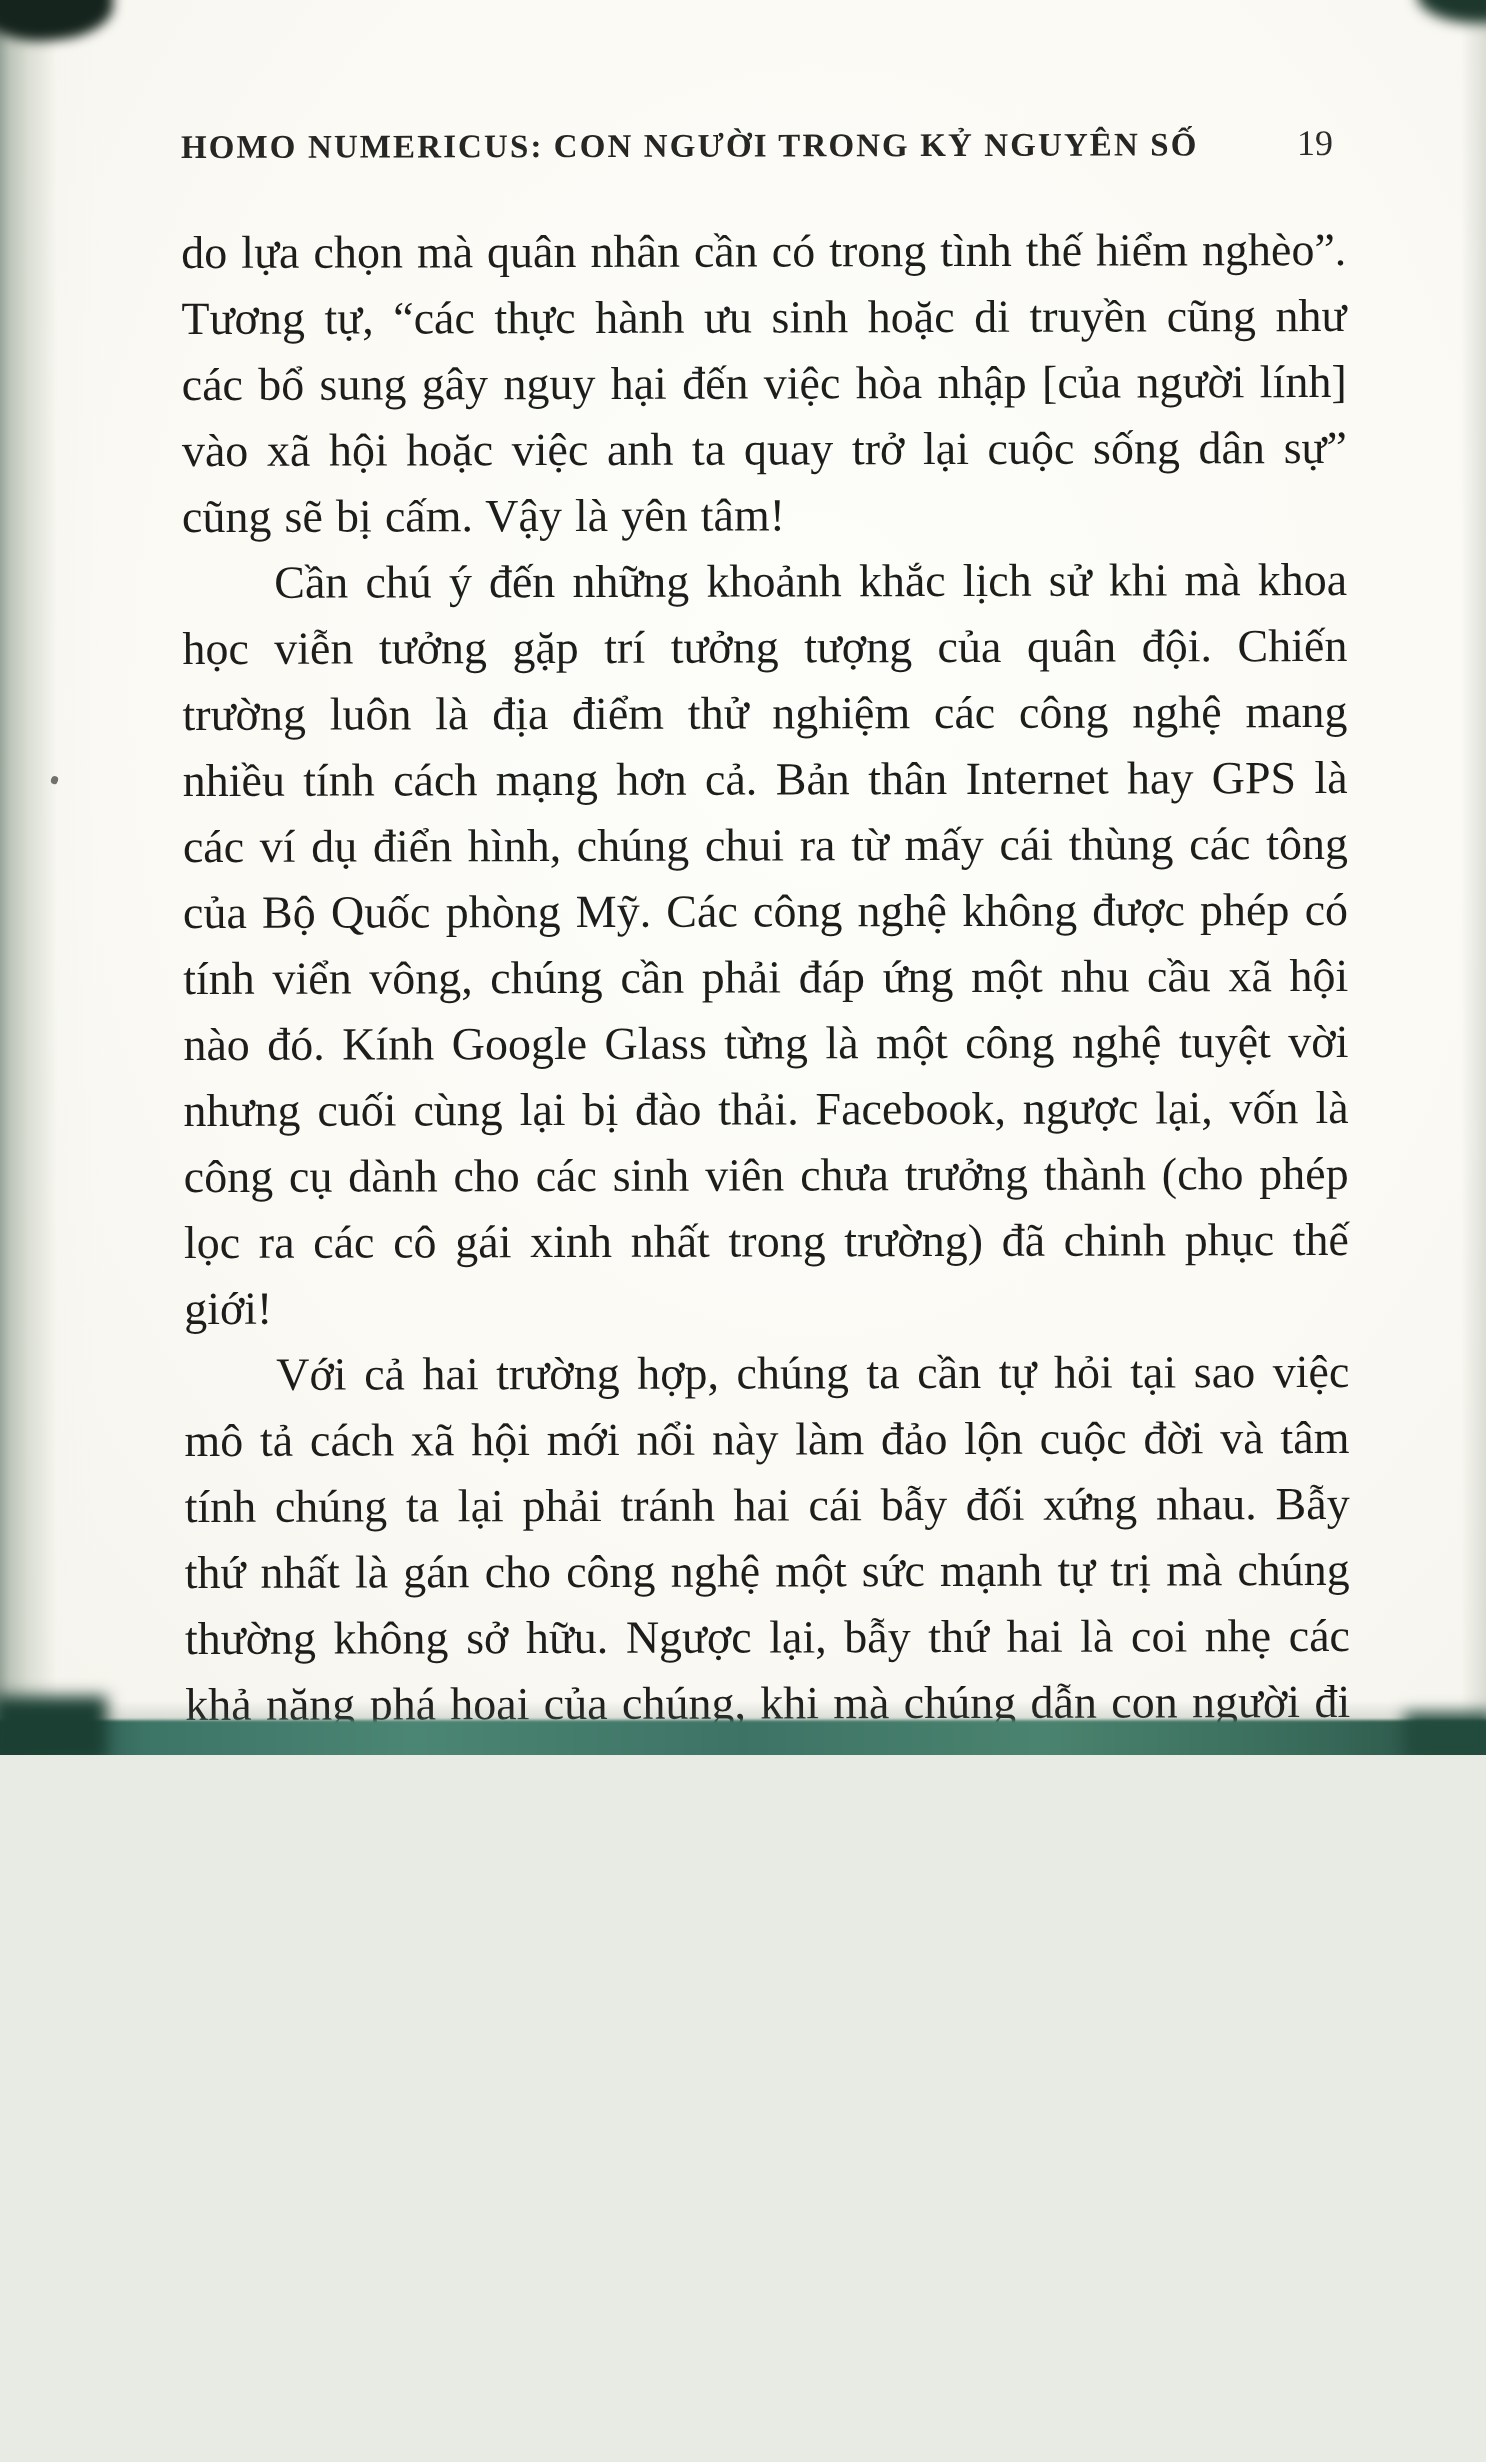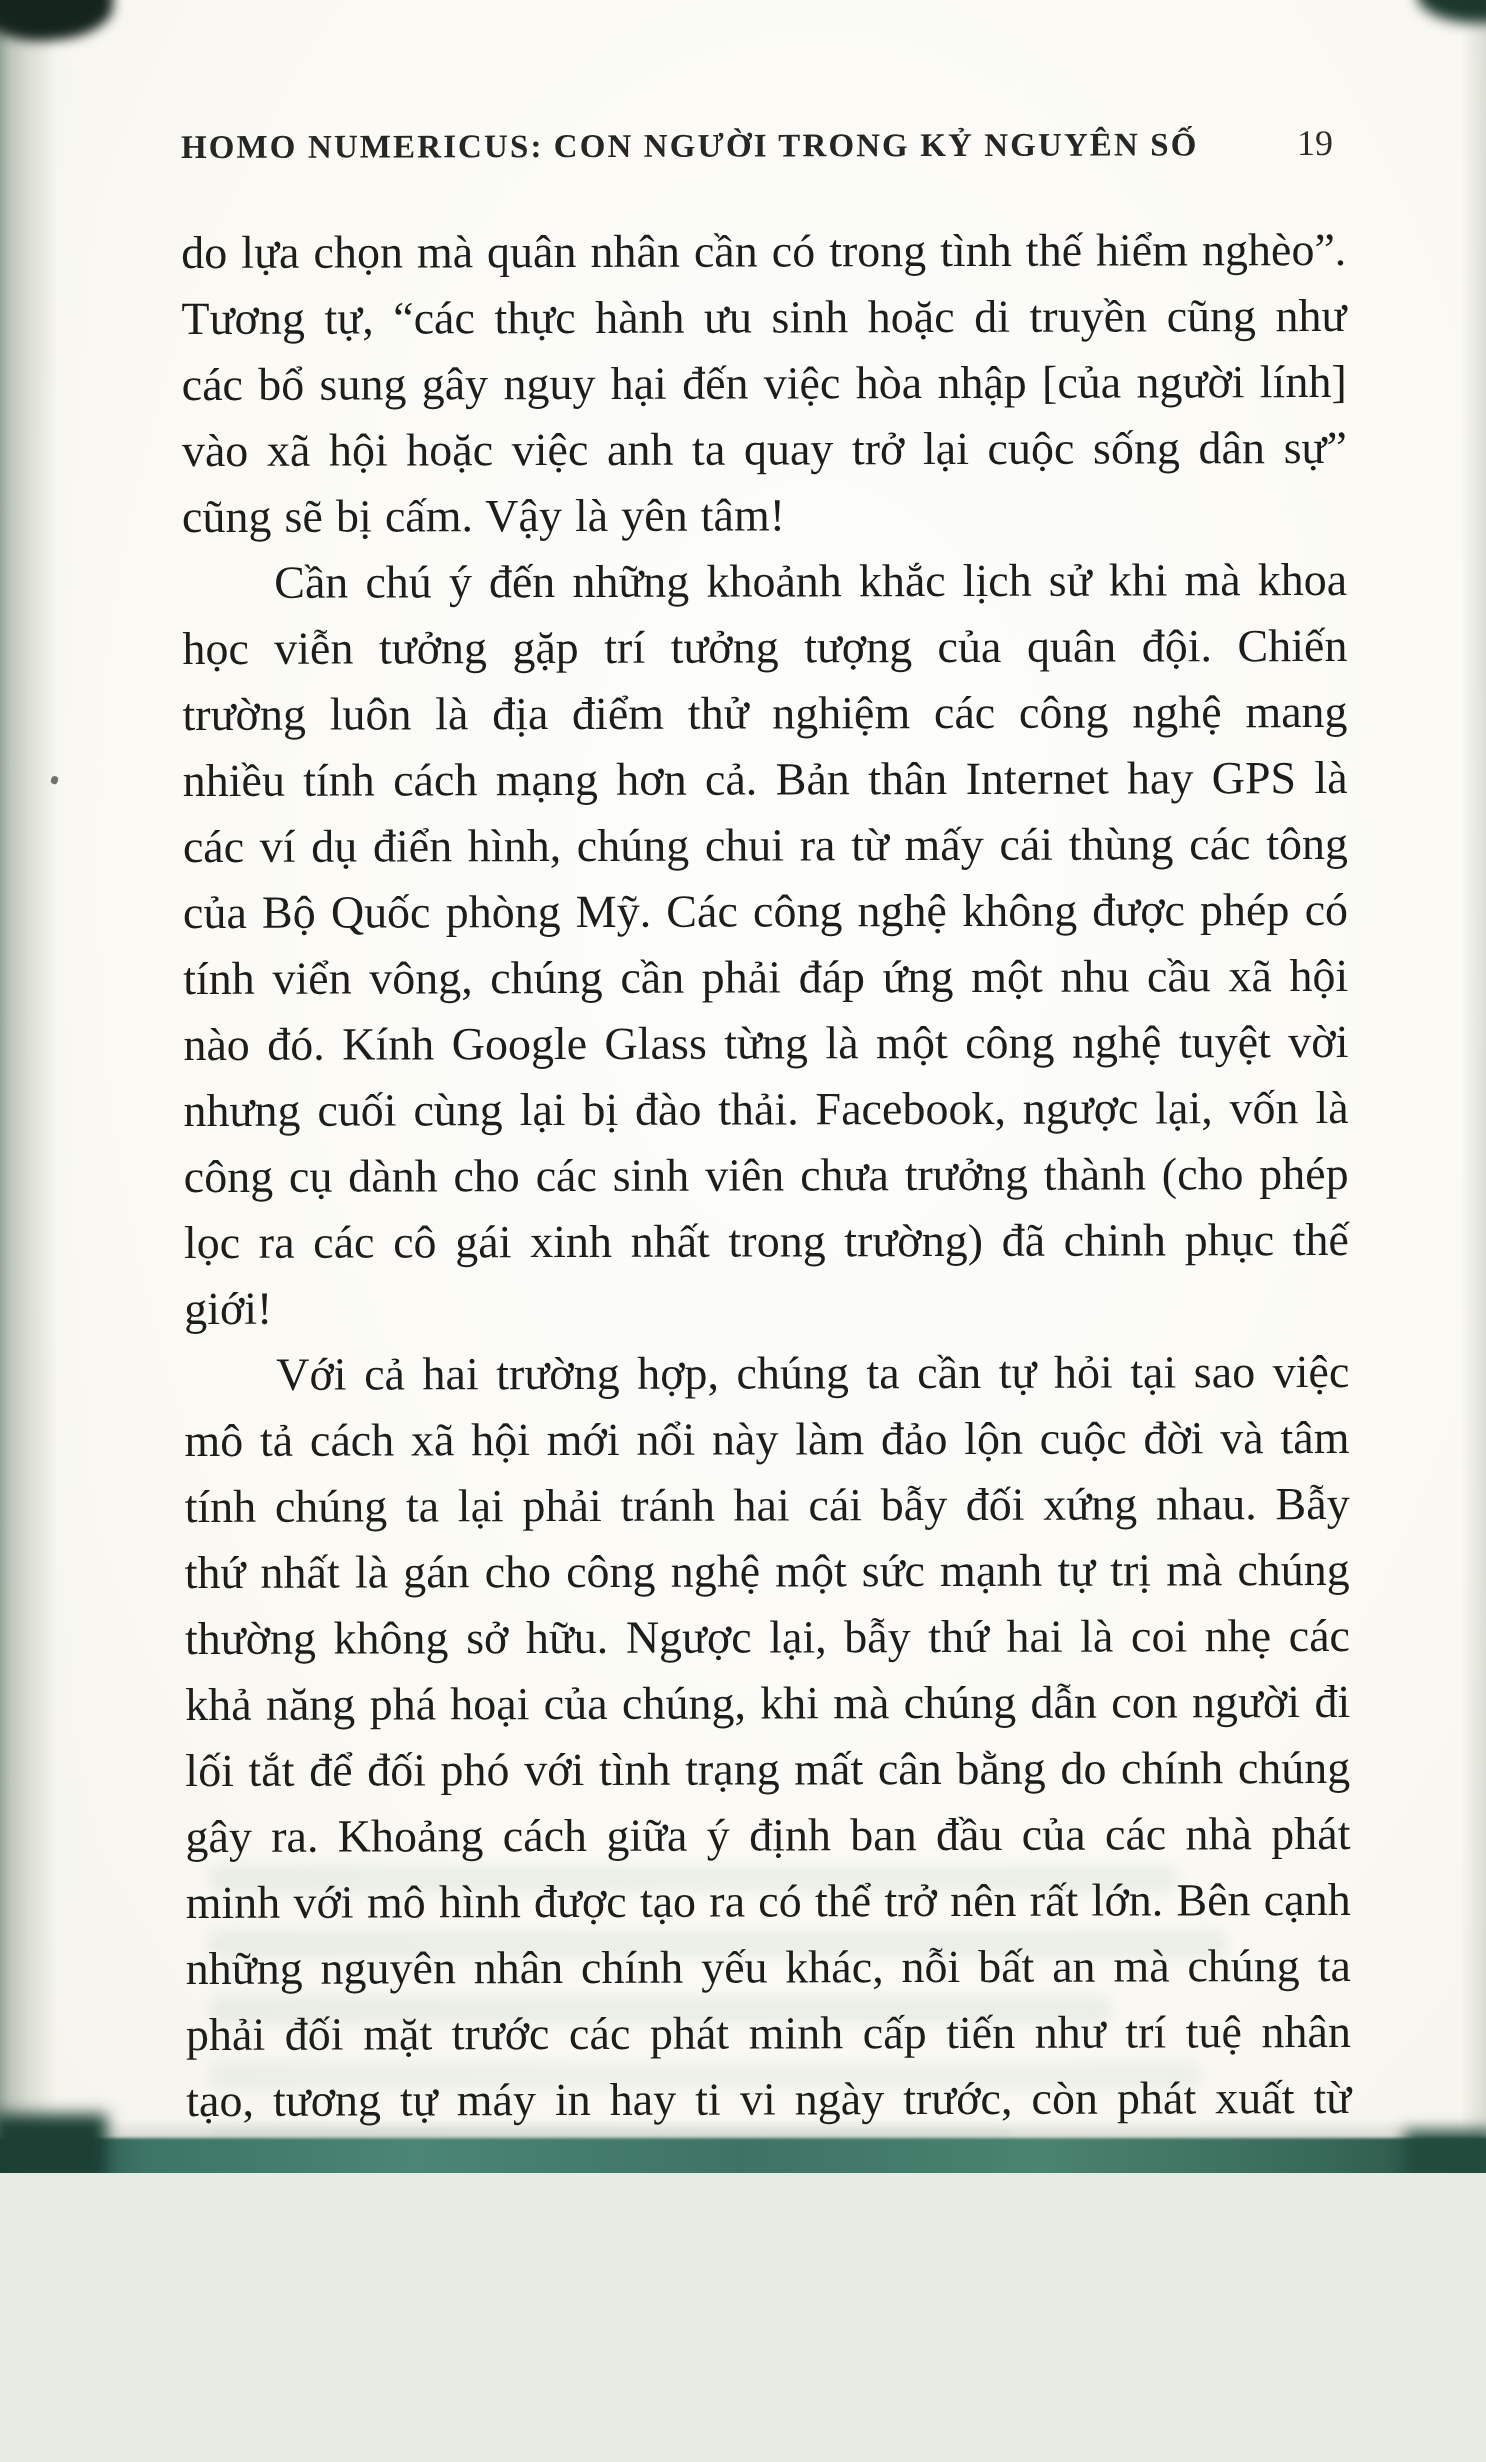--- a/index.html
+++ b/index.html
@@ -9,21 +9,21 @@
   body {
     width: 1486px;
     height: 2462px;
     overflow: hidden;
     background: #e8eae4;
     font-family: "Liberation Serif", "DejaVu Serif", serif;
   }
   .scan-page {
     position: relative;
     width: 1486px;
-    height: 2173px;
+    height: 1755px;
     overflow: hidden;
     background:
       radial-gradient(ellipse at 55% 40%, #fdfdfa 0%, #fbfaf5 55%, #f4f3ec 100%);
   }
   
   .edge-left {
     position: absolute; left: 0; top: 0; bottom: 0; width: 98px;
     background: linear-gradient(to right,
       #93a095 0px, #b9c1b6 9.8px, #d8dcd1 28px,
       rgba(245,245,239,0.35) 57px, rgba(245,245,239,0) 97px);

